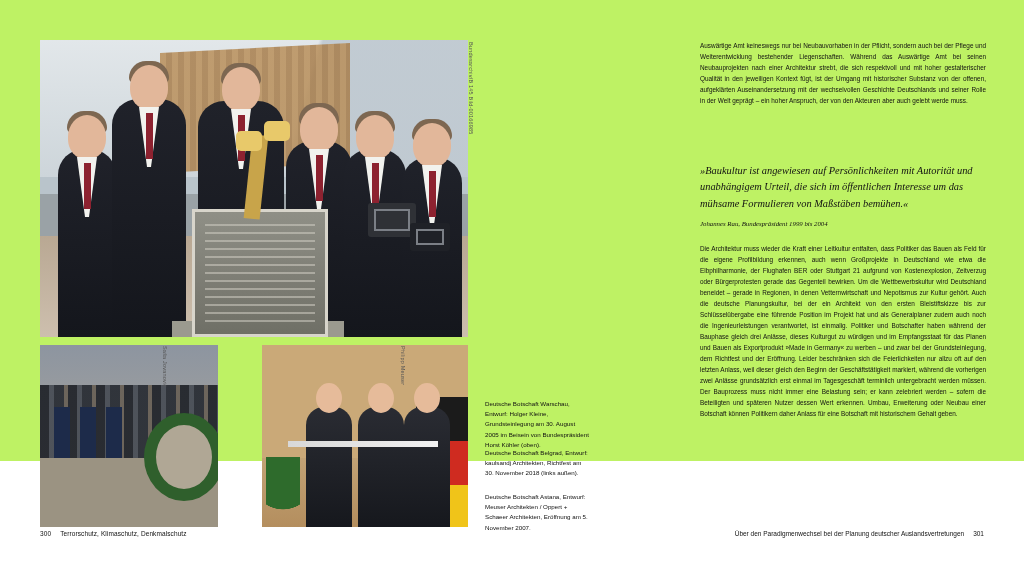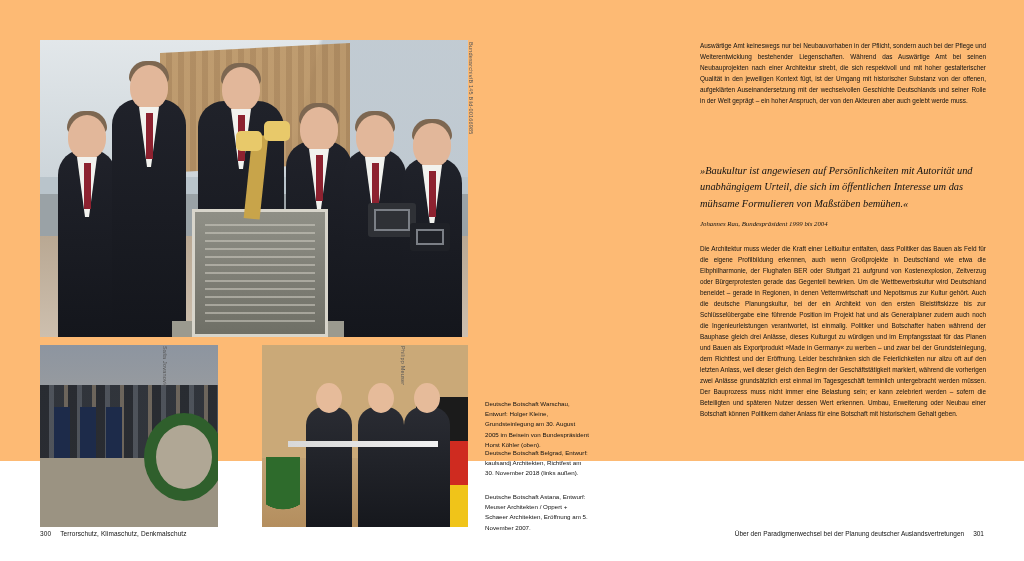--- a/index.html
+++ b/index.html
@@ -11,21 +11,21 @@
     width: 1024px;
     height: 561px;
     font-family: "Liberation Serif", serif;
     color: #1a1a1a;
     overflow: hidden;
   }
   .spread {
     position: relative;
     width: 1024px;
     height: 461px;
-    background: #fdba74;
+    background: #bef264;
   }
 
   
   .page-left {
     position: absolute;
     left: 0; top: 0;
     width: 512px; height: 561px;
   }
   .page-right {
     position: absolute;

